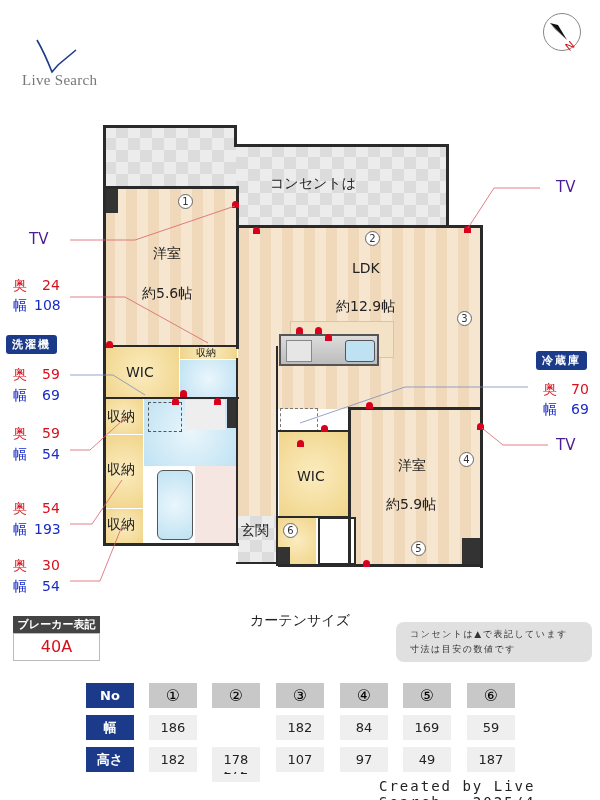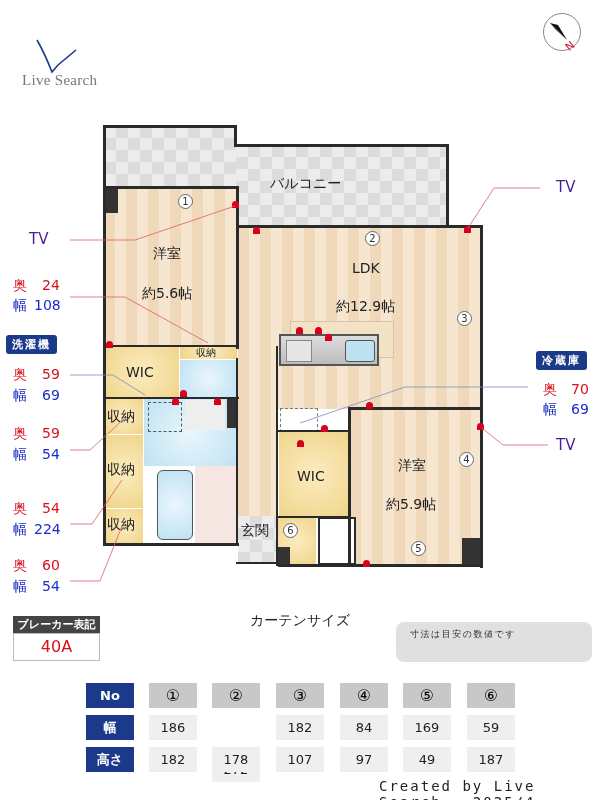--- a/index.html
+++ b/index.html
@@ -46,21 +46,21 @@
   <svg width="38" height="38" viewBox="0 0 38 38">
       <polygon points="6,9 14,11 23,26" fill="#111"></polygon>
       <polygon points="6,9 11,15 23,26" fill="#333"></polygon>
       <text x="21" y="36" font-size="11" fill="#d8101c" transform="rotate(-40 25 31)">N</text>
     </svg>
 </div>
 
 <div>
   <div class="room tile" style="left:104px;top:126px;width:132px;height:102px"></div>
   <div class="room tile" style="left:236px;top:145px;width:211px;height:83px"></div>
-  <div class="lbl" style="left:270px;top:175px">バルコニー</div>
+  <div class="lbl" style="left:270px;top:175px">コンセントは</div>
 
   <div class="room wood" style="left:104px;top:188px;width:133px;height:158px"></div>
   <div class="lbl" style="left:153px;top:245px">洋室</div>
   <div class="lbl" style="left:142px;top:285px">約5.6帖</div>
   <div class="pillar" style="left:104px;top:188px;width:14px;height:25px"></div>
 
   <div class="room wood" style="left:238px;top:226px;width:244px;height:183px"></div>
   <div class="room wood" style="left:238px;top:346px;width:40px;height:170px"></div>
   <div class="lbl" style="left:352px;top:260px">LDK</div>
   <div class="lbl" style="left:336px;top:298px">約12.9帖</div>
@@ -181,39 +181,40 @@
 <div class="note blu" style="left:42px;top:387px">69</div>
 
 <div class="note red" style="left:13px;top:425px">奥</div>
 <div class="note red" style="left:42px;top:425px">59</div>
 <div class="note blu" style="left:13px;top:446px">幅</div>
 <div class="note blu" style="left:42px;top:446px">54</div>
 
 <div class="note red" style="left:13px;top:500px">奥</div>
 <div class="note red" style="left:42px;top:500px">54</div>
 <div class="note blu" style="left:13px;top:521px">幅</div>
-<div class="note blu" style="left:34px;top:521px">224</div>
+<div class="note blu" style="left:34px;top:521px">193</div>
 
 <div class="note red" style="left:13px;top:557px">奥</div>
-<div class="note red" style="left:42px;top:557px">60</div>
+<div class="note red" style="left:42px;top:557px">30</div>
 <div class="note blu" style="left:13px;top:578px">幅</div>
 <div class="note blu" style="left:42px;top:578px">54</div>
 
 <div class="tvl" style="left:556px;top:178px">TV</div>
 <div class="badge" style="left:536px;top:351px">冷蔵庫</div>
 <div class="note red" style="left:543px;top:381px">奥</div>
 <div class="note red" style="left:571px;top:381px">70</div>
 <div class="note blu" style="left:543px;top:401px">幅</div>
 <div class="note blu" style="left:571px;top:401px">69</div>
 <div class="tvl" style="left:556px;top:436px">TV</div>
 
 <div class="abs breaker-h">ブレーカー表記</div>
 <div class="abs breaker-v">40A</div>
 
 <div class="abs legend">
+  <div>コンセントは▲で表記しています</div>
   <div>寸法は目安の数値です</div>
 </div>
 
 <div class="abs curtain-title">カーテンサイズ</div>
 <div>
   <div class="tbl-head" style="left:86px;top:683px">No</div>
   <div class="tbl-head" style="left:86px;top:715px">幅</div>
   <div class="tbl-head" style="left:86px;top:747px">高さ</div>
 
   <div class="tbl-num" style="left:149px;top:683px">①</div>

